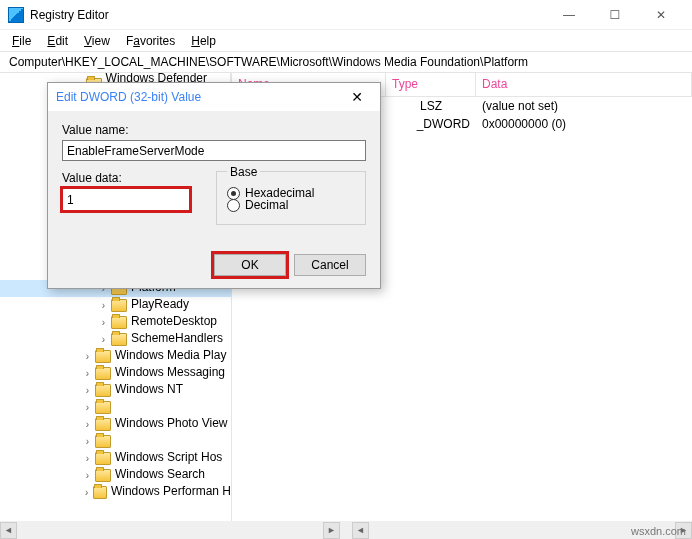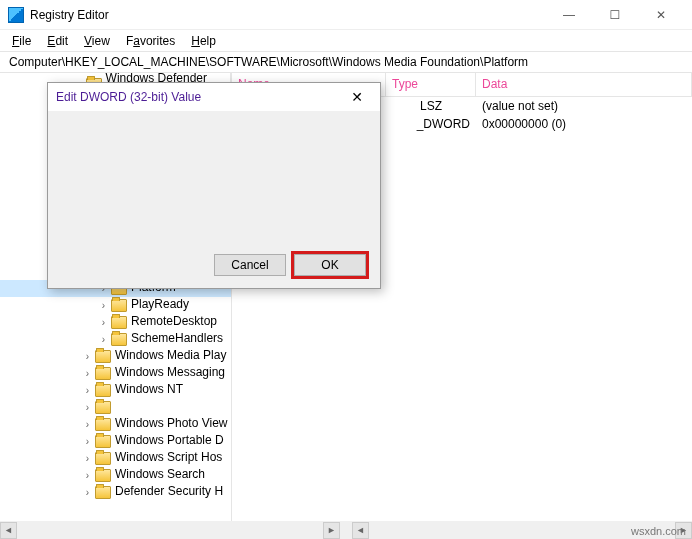--- a/index.html
+++ b/index.html
@@ -25,21 +25,21 @@
 .list{flex:1;overflow:hidden}
 .list-hdr{display:flex;height:24px;border-bottom:1px solid #e5e5e5}
 .list-hdr .col{padding:4px 6px;border-right:1px solid #e5e5e5;color:#ec4899}
 .list-row{display:flex;height:18px;align-items:center}
 .list-row .cell{padding:1px 6px;overflow:hidden;white-space:nowrap}
 .scroll-h{height:18px;background:#f0f0f0;display:flex;align-items:center}
 .scroll-h .sbtn{width:17px;height:17px;background:#e5e5e5;border:1px solid #ccc;display:flex;align-items:center;justify-content:center;color:#666;font-size:9px}
 .scroll-h .track{flex:1;height:17px;background:#f0f0f0}
 .dialog{position:absolute;left:47px;top:82px;width:334px;height:207px;background:#f0f0f0;border:1px solid #9a9a9a;box-shadow:3px 3px 10px rgba(0,0,0,.25)}
 .dlg-title{height:28px;display:flex;align-items:center;padding:0 8px;background:#fff}
-.dlg-title .t{flex:1;color:#4c1d95}
+.dlg-title .t{flex:1;color:#3b82f6}
 .dlg-close{width:30px;height:22px;display:flex;align-items:center;justify-content:center;font-size:14px}
 .dlg-body{padding:12px 14px}
 .lbl{color:#000;margin-bottom:3px;display:block}
 .txt{width:100%;height:21px;border:1px solid #7a7a7a;background:#fff;padding:2px 4px;font-size:12px}
 .ro{background:#fff}
 .row2{display:flex;gap:26px;margin-top:10px}
 .col-v{flex:0 0 128px}
 .col-b{flex:1}
 .fieldset{border:1px solid #d0d0d0;padding:6px 10px 8px;margin-top:0}
 .fieldset .leg{position:relative;top:-13px;background:#f0f0f0;padding:0 3px;display:inline-block}
@@ -124,36 +124,35 @@
           <span class="folder"></span>
         </div>
         <div class="tree-row" style="padding-left: 82px;">
           <span class="exp">›</span>
           <span class="folder"></span>
           <span class="lbl">Windows Photo View</span>
         </div>
         <div class="tree-row" style="padding-left: 82px;">
           <span class="exp">›</span>
           <span class="folder"></span>
-          <span class="lbl">Windows Portable D</span>
         </div>
         <div class="tree-row" style="padding-left: 82px;">
           <span class="exp">›</span>
           <span class="folder"></span>
           <span class="lbl">Windows Script Hos</span>
         </div>
         <div class="tree-row" style="padding-left: 82px;">
           <span class="exp">›</span>
           <span class="folder"></span>
           <span class="lbl">Windows Search</span>
         </div>
         <div class="tree-row" style="padding-left: 82px;">
           <span class="exp">›</span>
           <span class="folder"></span>
-          <span class="lbl">Defender Security H</span>
+          <span class="lbl">Windows Performan H</span>
         </div>
       </div>
   </div>
   <div class="list">
     <div class="list-hdr">
       <div class="col" style="width:154px">Name</div>
       <div class="col" style="width:90px">Type</div>
       <div class="col" style="flex:1">Data</div>
     </div>
     <div id="list-rows">
@@ -179,19 +178,42 @@
   <div class="sbtn">◄</div>
   <div class="track"></div>
   <div class="sbtn">►</div>
 </div>
 
 <div class="dialog">
   <div class="dlg-title">
     <span class="t">Edit DWORD (32-bit) Value</span>
     <span class="dlg-close">✕</span>
   </div>
+  <div class="dlg-body">
+    <span class="lbl">Value name:</span>
+    <input class="txt ro" readonly="" value="EnableFrameServerMode" style="">
+    <div class="row2">
+      <div class="col-v">
+        <span class="lbl">Value data:</span>
+        <input class="txt hl-red" style="height: 23px;" value="1">
+      </div>
+      <div class="col-b">
+        <div class="fieldset">
+          <span class="leg">Base</span>
+          <div class="radio-row">
+            <span class="radio ck"></span>
+            <span>Hexadecimal</span>
+          </div>
+          <div class="radio-row">
+            <span class="radio"></span>
+            <span>Decimal</span>
+          </div>
+        </div>
+      </div>
+    </div>
+  </div>
   <div class="dlg-btns">
+    <div class="btn hl-red-btn">OK</div>
     <div class="btn">Cancel</div>
-    <div class="btn hl-red-btn">OK</div>
   </div>
 </div>
 
 <div class="wm">wsxdn.com</div>
 
 </body></html>

